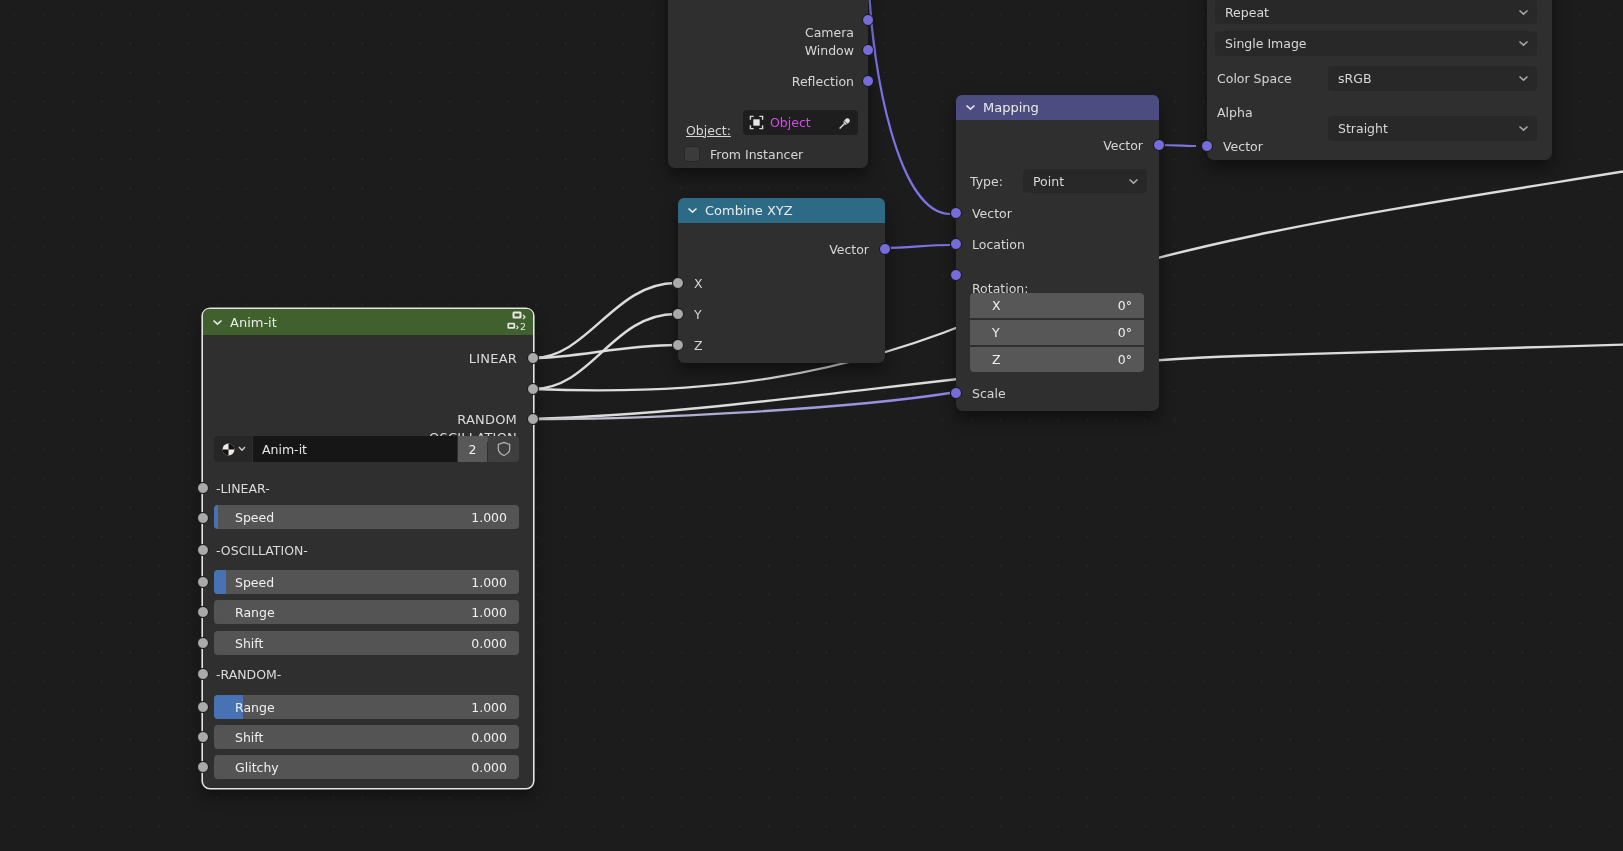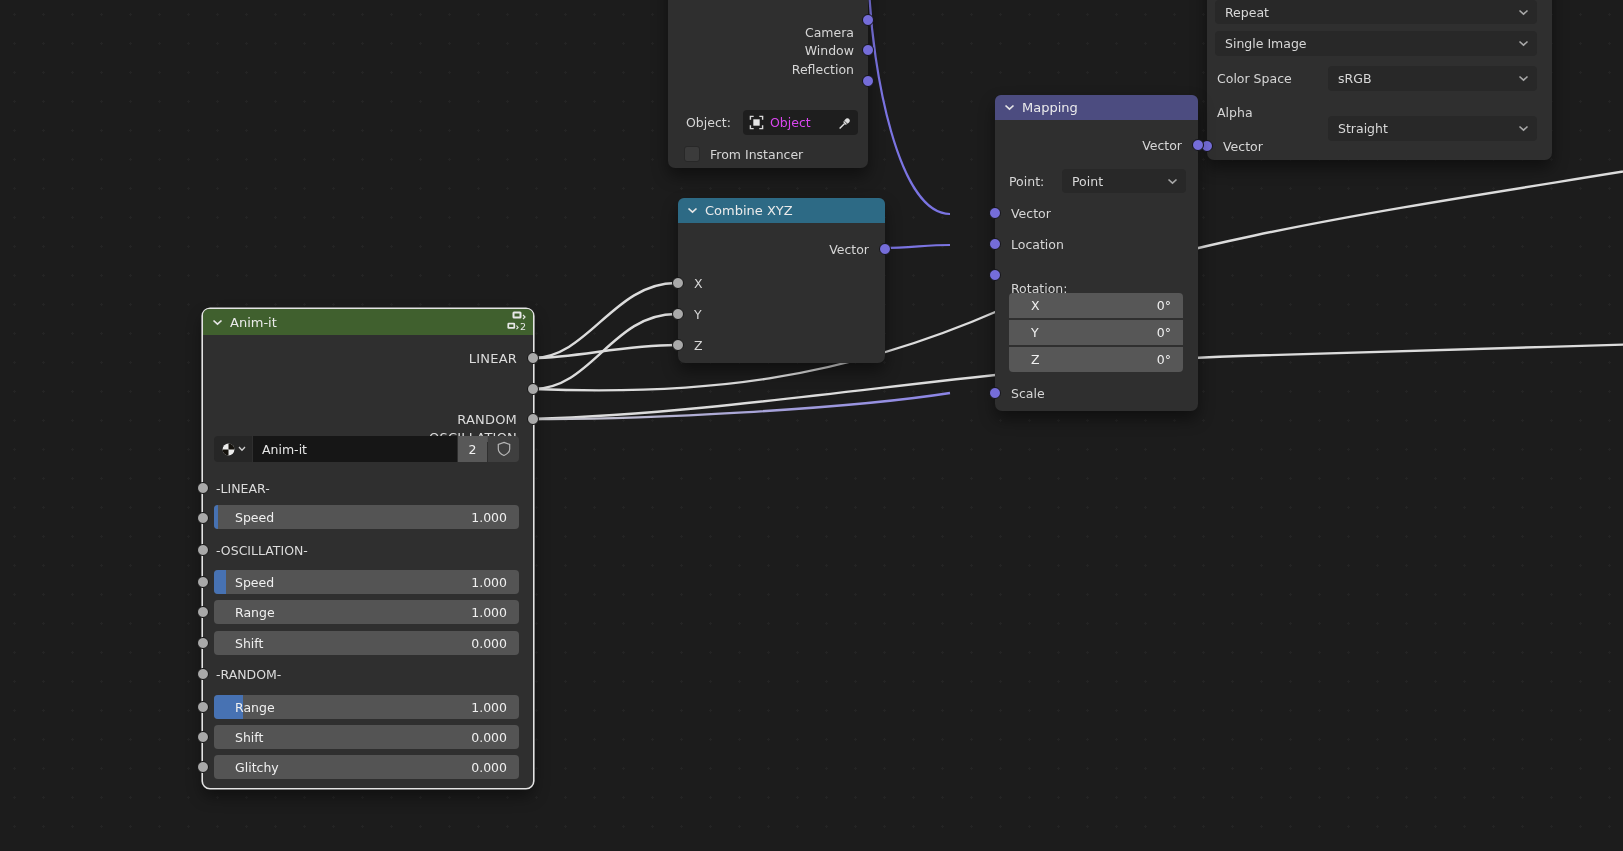--- a/index.html
+++ b/index.html
@@ -85,28 +85,28 @@
     <path d="M533,419 C640,420 848,409 950,393" stroke="url(#gradScale)" stroke-width="2.4" fill="none"></path>
   </svg>
 
   <div class="node" style="left:668px;top:-30px;width:200px;height:198px;">
     <div class="row rr" style="left:0;right:14px;top:39px;margin-top:12px;">
       <span>Camera</span>
     </div>
     <div class="row rr" style="left:0;right:14px;top:69px;">
       <span>Window</span>
     </div>
-    <div class="row rr" style="left:0;right:14px;top:88px;">
+    <div class="row rr" style="left:0;right:14px;top:100px;">
       <span>Reflection</span>
     </div>
     <div class="sock vec" style="right:-6px;top:44px;"></div>
     <div class="sock vec" style="right:-6px;top:74px;"></div>
     <div class="sock vec" style="right:-6px;top:105px;"></div>
 
-    <div class="row" style="left:18px;top:141px;">
+    <div class="row" style="left:18px;top:149px;text-decoration:underline;">
       <span>Object:</span>
     </div>
     <div class="objfield" style="left:75px;top:140px;width:115px;height:25px;">
       <svg width="15" height="15" viewBox="0 0 16 16">
         <path d="M1.5 5 V1.5 H5 M11 1.5 H14.5 V5 M14.5 11 V14.5 H11 M5 14.5 H1.5 V11" stroke="#d8d8d8" stroke-width="1.5" fill="none"></path>
         <rect x="4.6" y="4.6" width="6.8" height="6.8" fill="#e6e6e6"></rect>
       </svg>
       <span class="ph">Object</span>
       <span class="drop">
         <svg width="14" height="14" viewBox="0 0 14 14">
@@ -160,34 +160,34 @@
             <path d="M1.5 1.5 L5.5 5.2 L9.5 1.5" stroke="#a8a8a8" stroke-width="1.6" fill="none"></path>
           </svg>
       </span>
     </div>
     <div class="row" style="left:16px;top:175px;">
       <span>Vector</span>
     </div>
     <div class="sock vec" style="left:-6px;top:180px;"></div>
   </div>
 
-  <div class="node" style="left:956px;top:95px;width:203px;height:316px;margin-left:39px;">
+  <div class="node" style="left:956px;top:95px;width:203px;height:316px;">
     <div class="nhead" style="height:25px;background:#4c4c80;">
       <svg width="11" height="7">
         <path d="M1.5 1.5 L5.5 5.2 L9.5 1.5" stroke="#e6e6e6" stroke-width="1.7" fill="none"></path>
         </svg>
       <span>Mapping</span>
     </div>
     <div class="row rr" style="left:0;right:16px;top:39px;">
       <span>Vector</span>
     </div>
     <div class="sock vec" style="right:-6px;top:44px;"></div>
 
     <div class="row" style="left:14px;top:75px;">
-      <span>Point:</span>
+      <span>Type:</span>
     </div>
     <div class="dd" style="left:67px;top:74px;width:124px;height:24px;">
       <span class="txt">Point</span>
       <span class="chev">
         <svg width="11" height="7">
             <path d="M1.5 1.5 L5.5 5.2 L9.5 1.5" stroke="#a8a8a8" stroke-width="1.6" fill="none"></path>
           </svg>
       </span>
     </div>
 

